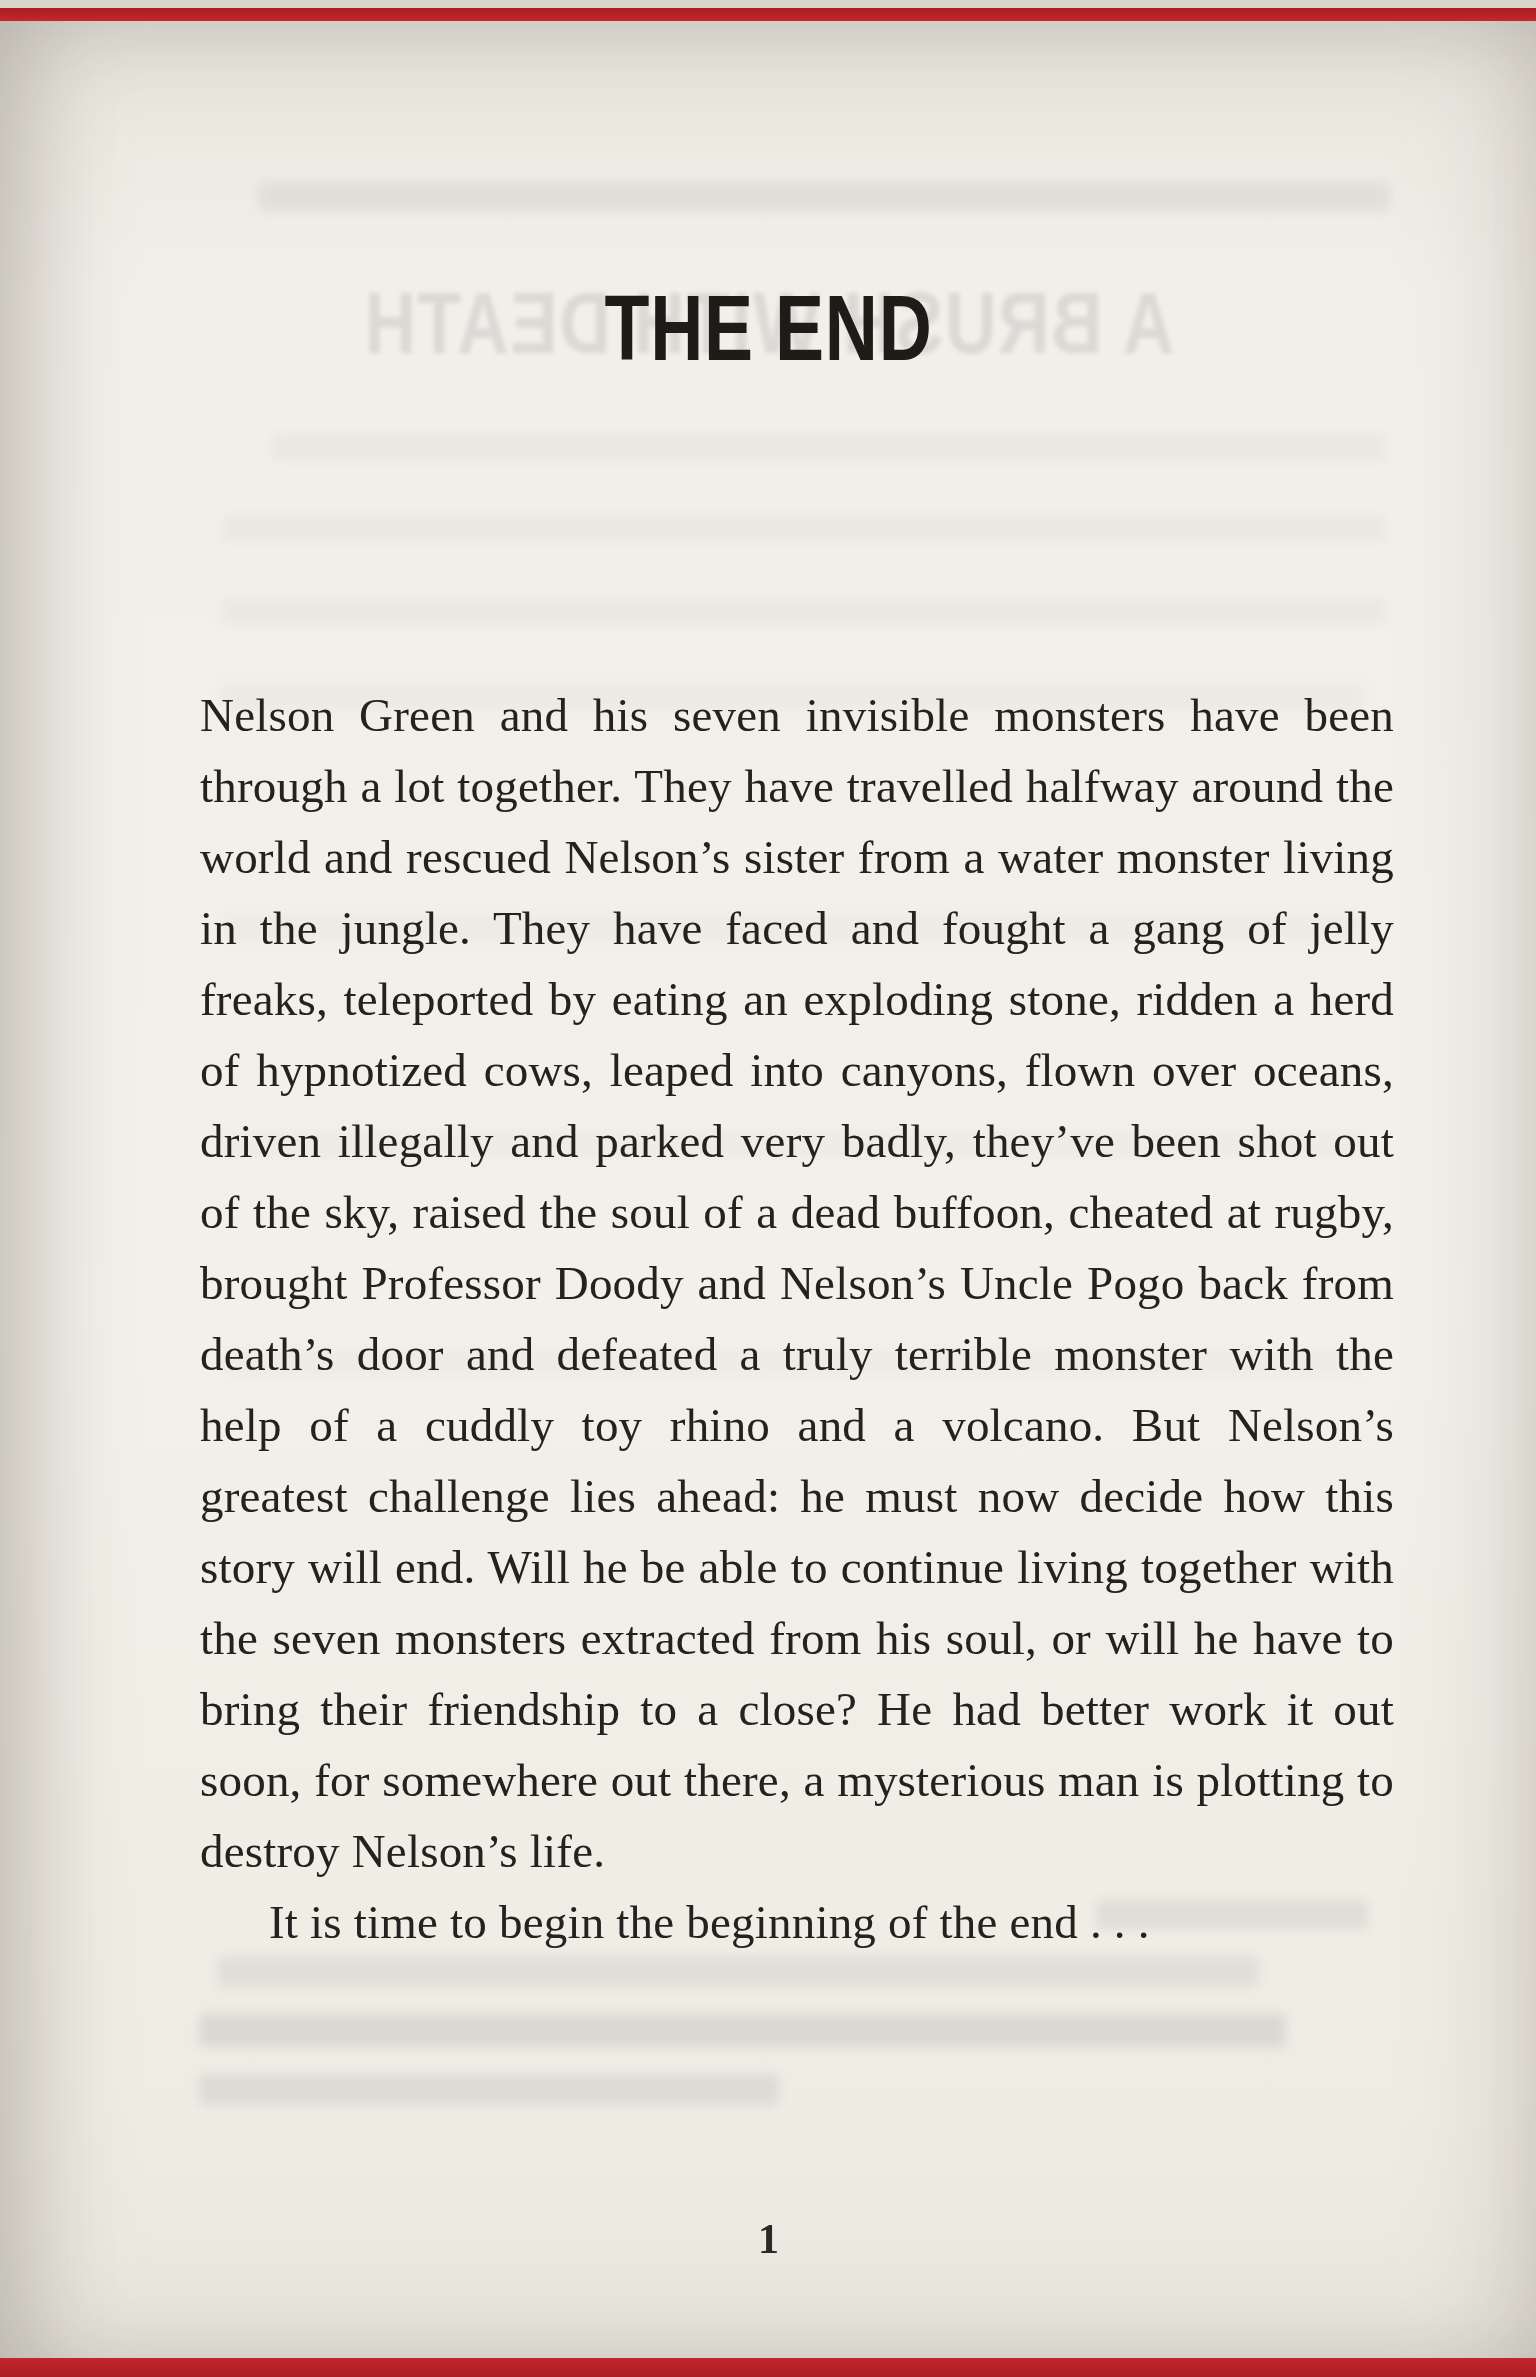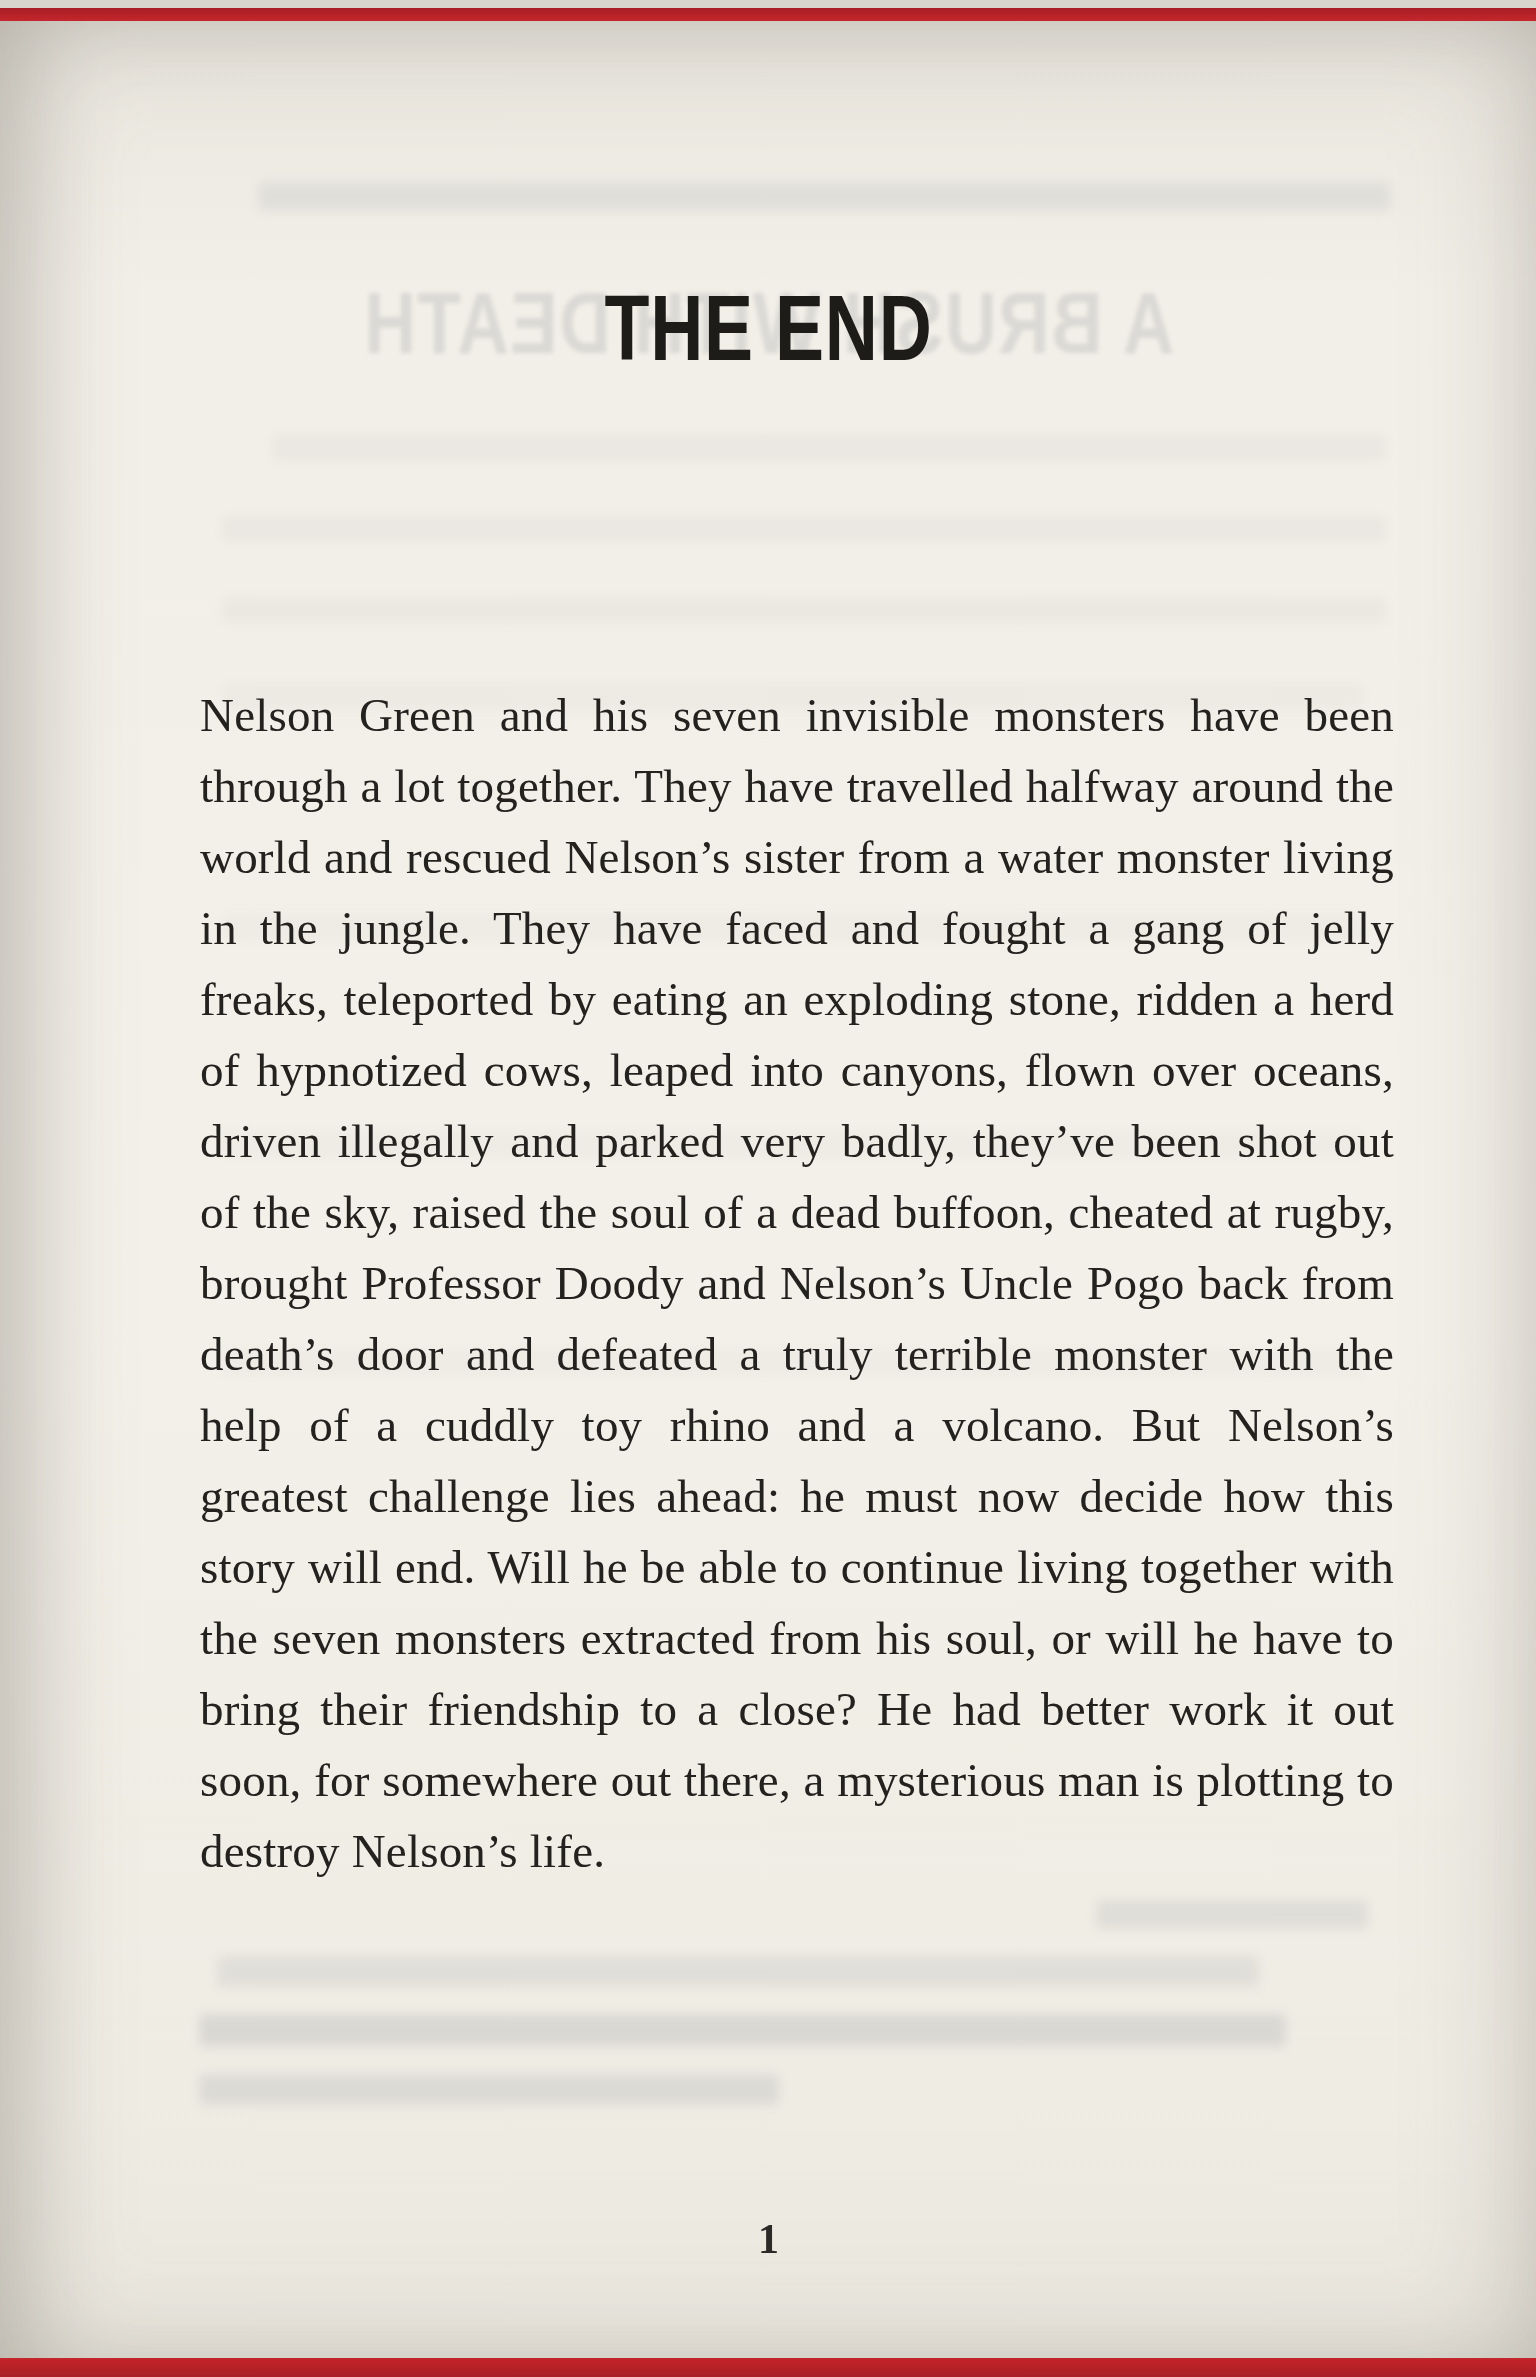--- a/index.html
+++ b/index.html
@@ -144,20 +144,21 @@
     <div class="ghost-bar gb9"></div>
     <div class="ghost-bar gb10"></div>
     <div class="ghost-bar gb11"></div>
     <div class="ghost-bar gb12"></div>
   </div>
 
   <h1 class="chapter-title">THE END</h1>
 
   <div class="body-text">
     <p class="para-main">Nelson Green and his seven invisible monsters have been through a lot together. They have travelled halfway around the world and rescued Nelson’s sister from a water monster living in the jungle. They have faced and fought a gang of jelly freaks, teleported by eating an exploding stone, ridden a herd of hypnotized cows, leaped into canyons, flown over oceans, driven illegally and parked very badly, they’ve been shot out of the sky, raised the soul of a dead buffoon, cheated at rugby, brought Professor Doody and Nelson’s Uncle Pogo back from death’s door and defeated a truly terrible monster with the help of a cuddly toy rhino and a volcano. But Nelson’s greatest challenge lies ahead: he must now decide how this story will end. Will he be able to continue living together with the seven monsters extracted from his soul, or will he have to bring their friendship to a close? He had better work it out soon, for somewhere out there, a mysterious man is plotting to destroy Nelson’s life.</p>
+    <p class="para-last">It is time to begin the beginning of the end . . .</p>
   </div>
 
   <div class="page-number">1</div>
 
   <div class="edge edge-bottom"></div>
 
 </div>
 
 
 </body></html>

